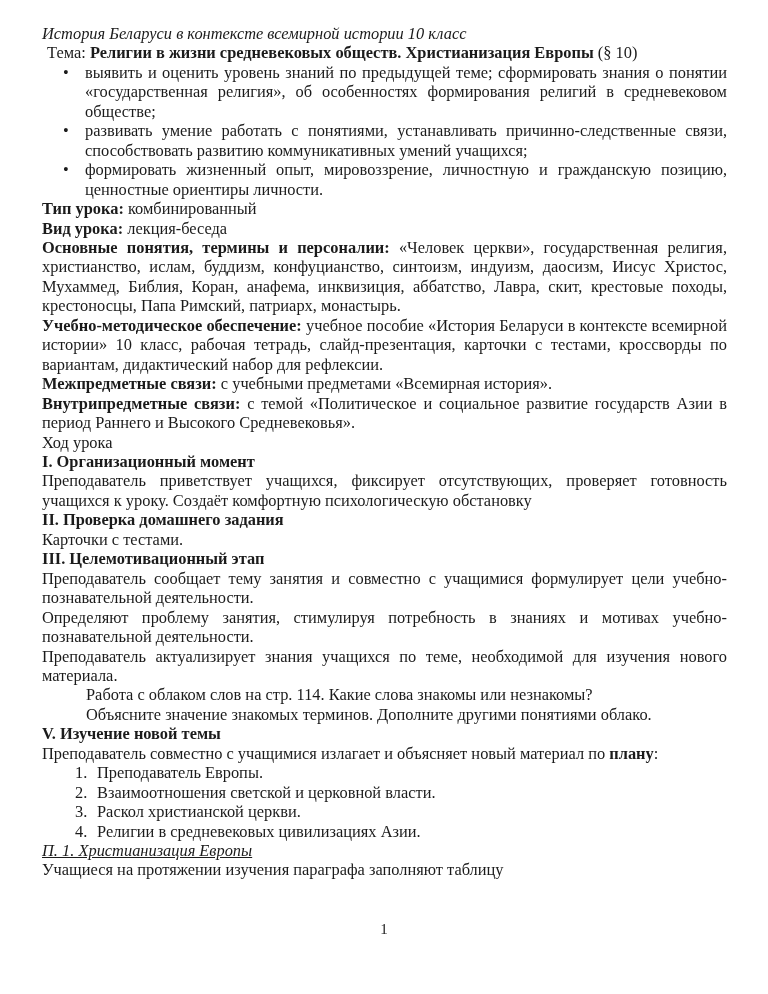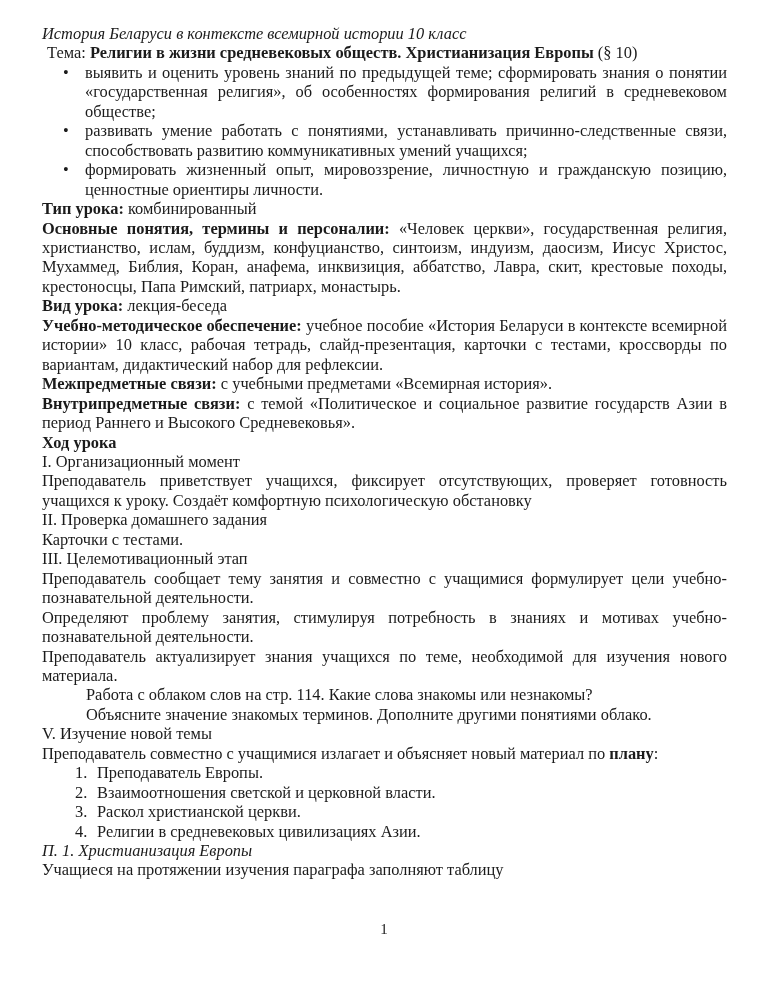--- a/index.html
+++ b/index.html
@@ -23,27 +23,28 @@
   .goal {
     position: relative;
     padding-left: 43px;
     text-align: justify;
   }
   .goal .bullet {
     position: absolute;
     left: 21px;
     top: 0;
   }
-  .center-heading { text-align: center; font-weight: bold; }
-  .stage-heading { font-weight: normal; text-align: left; }
+  .center-heading { text-align: center; font-weight: normal; }
+  .stage-heading { font-weight: bold; text-align: left; }
   .question-line { padding-left: 44px; text-align: left; }
   .plan-item { position: relative; padding-left: 55px; text-align: left; }
   .plan-item .num { position: absolute; left: 33px; top: 0; }
   .point-heading {
     font-style: italic;
+    text-decoration: underline;
     text-align: left;
   }
   .last-line { text-align: left; }
   .page-footer {
     position: absolute;
     top: 920px;
     left: 0;
     right: 0;
     text-align: center;
     font-size: 15px;
@@ -59,23 +60,23 @@
 
   <p class="topic-line"><span>Тема:</span> <span class="b">Религии в жизни средневековых обществ. Христианизация Европы</span> <span>(§ 10)</span></p>
 
 
   <div class="goal"><span class="bullet">•</span><span>выявить и оценить уровень знаний по предыдущей теме; сформировать знания о понятии «государственная религия», об особенностях формирования религий в средневековом обществе;</span></div>
   <div class="goal"><span class="bullet">•</span><span>развивать умение работать с понятиями, устанавливать причинно-следственные связи, способствовать развитию коммуникативных умений учащихся;</span></div>
   <div class="goal"><span class="bullet">•</span><span>формировать жизненный опыт, мировоззрение, личностную и гражданскую позицию, ценностные ориентиры личности.</span></div>
 
   <p><span class="b">Тип урока:</span> <span>комбинированный</span></p>
 
+  <p><span class="b">Вид урока:</span> <span>лекция-беседа</span></p>
+
   <p><span class="b">Основные понятия, термины и персоналии:</span> <span>«Человек церкви», государственная религия, христианство, ислам, буддизм, конфуцианство, синтоизм, индуизм, даосизм, Иисус Христос, Мухаммед, Библия, Коран, анафема, инквизиция, аббатство, Лавра, скит, крестовые походы, крестоносцы, Папа Римский, патриарх, монастырь.</span></p>
-
-  <p><span class="b">Вид урока:</span> <span>лекция-беседа</span></p>
 
   <p><span class="b">Учебно-методическое обеспечение:</span> <span>учебное пособие «История Беларуси в контексте всемирной истории» 10 класс, рабочая тетрадь, слайд-презентация, карточки с тестами, кроссворды по вариантам, дидактический набор для рефлексии.</span></p>
 
   <p><span class="b">Межпредметные связи:</span> <span>с учебными предметами «Всемирная история».</span></p>
 
   <p><span class="b">Внутрипредметные связи:</span> <span>с темой «Политическое и социальное развитие государств Азии в период Раннего и Высокого Средневековья».</span></p>
 
   <p class="center-heading">Ход урока</p>
 
   <p class="stage-heading">I. Организационный момент</p>

